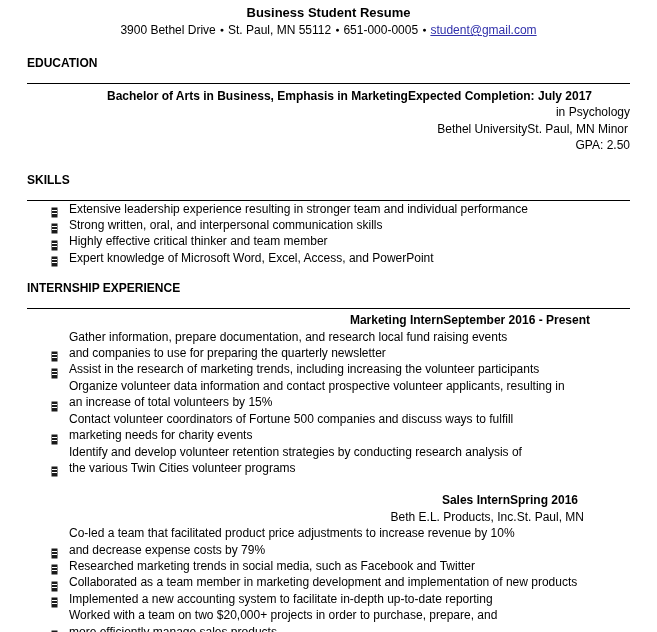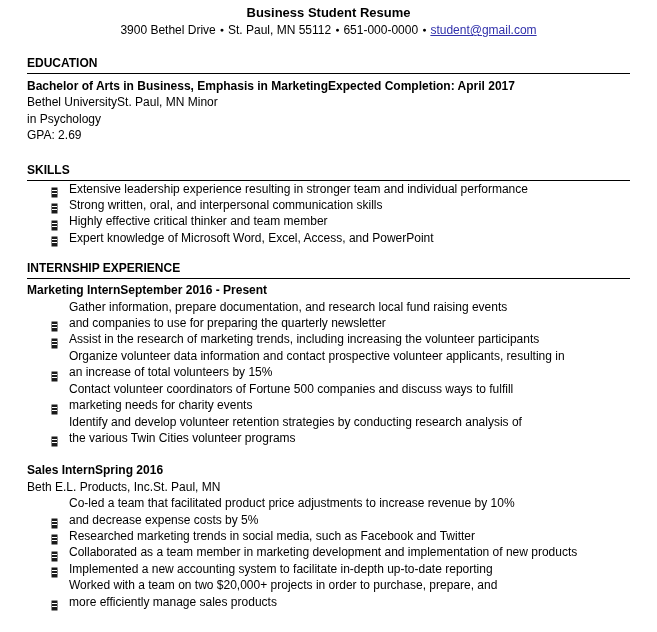--- a/index.html
+++ b/index.html
@@ -39,30 +39,30 @@
     color: #3030ab;
     text-decoration: underline;
     cursor: pointer;
     text-align: right;
   }
   .sec {
     margin: 0;
     font-size: 12px;
     font-weight: bold;
     line-height: 15px;
-    padding-bottom: 2px;
+    padding-bottom: 12px;
     border-bottom: 1.5px solid #000;
   }
   .sec-education { margin-top: 18px; }
   .sec-skills    { margin-top: 19px; }
   .sec-intern    { margin-top: 15px; }
   .rows { margin-top: 4px; }
   .row {
     display: flex;
-    justify-content: flex-start;
+    justify-content: flex-end;
     line-height: 16.4px;
   }
   .b { font-weight: bold; }
   
   .r0  { margin-right: 0; }
   .r2  { margin-right: 2px; }
   .r38 { margin-right: 38px; }
   .r40 { margin-right: 40px; }
   .r46 { margin-right: 46px; }
   .r52 { margin-right: 52px; }
@@ -95,40 +95,40 @@
   .job-next  { margin-top: 16px; }
 </style>
 </head>
 <body>
 
 <div class="page">
 
   <header>
     <div class="title">Business Student Resume</div>
     <div class="contact">
-      <span>3900 Bethel Drive</span><span class="dot">●</span><span>St. Paul, MN 55112</span><span class="dot">●</span><span>651-000-0000</span><span class="dot">●</span><a class="email">student@gmail.com</a>
+      <span>3900 Bethel Drive</span><span class="dot">●</span><span>St. Paul, MN 55112</span><span class="dot">●</span><span>651-000-0005</span><span class="dot">●</span><a class="email">student@gmail.com</a>
     </div>
   </header>
 
   <section class="sec-education">
     <h2 class="sec">EDUCATION</h2>
     <div class="rows">
       <div class="row">
         <div class="b">Bachelor of Arts in Business, Emphasis in Marketing</div>
-        <div class="b r38">Expected Completion: April 2017</div>
+        <div class="b r38">Expected Completion: July 2017</div>
+      </div>
+      <div class="row">
+        <div>in Psychology</div>
       </div>
       <div class="row">
         <div>Bethel University</div>
         <div class="r2">St. Paul, MN Minor</div>
       </div>
       <div class="row">
-        <div>in Psychology</div>
-      </div>
-      <div class="row">
-        <div>GPA: 2.69</div>
+        <div>GPA: 2.50</div>
       </div>
     </div>
   </section>
 
   <section class="sec-skills">
     <h2 class="sec">SKILLS</h2>
     <ul class="blist skills-list">
       <li class="bullet">
         <span class="glyph"></span>
         <span class="bt">Extensive leadership experience resulting in stronger team and individual performance</span>
@@ -190,21 +190,21 @@
         <div class="b r52">Spring 2016</div>
       </div>
       <div class="row">
         <div>Beth E.L. Products, Inc.</div>
         <div class="r46">St. Paul, MN</div>
       </div>
       <ul class="blist job-bullets">
         <li class="bullet">
           <span class="glyph"></span>
           <span class="bt">Co-led a team that facilitated product price adjustments to increase revenue by 10%
-and decrease expense costs by 5%</span>
+and decrease expense costs by 79%</span>
         </li>
         <li class="bullet">
           <span class="glyph"></span>
           <span class="bt">Researched marketing trends in social media, such as Facebook and Twitter</span>
         </li>
         <li class="bullet">
           <span class="glyph"></span>
           <span class="bt">Collaborated as a team member in marketing development and implementation of new products</span>
         </li>
         <li class="bullet">

